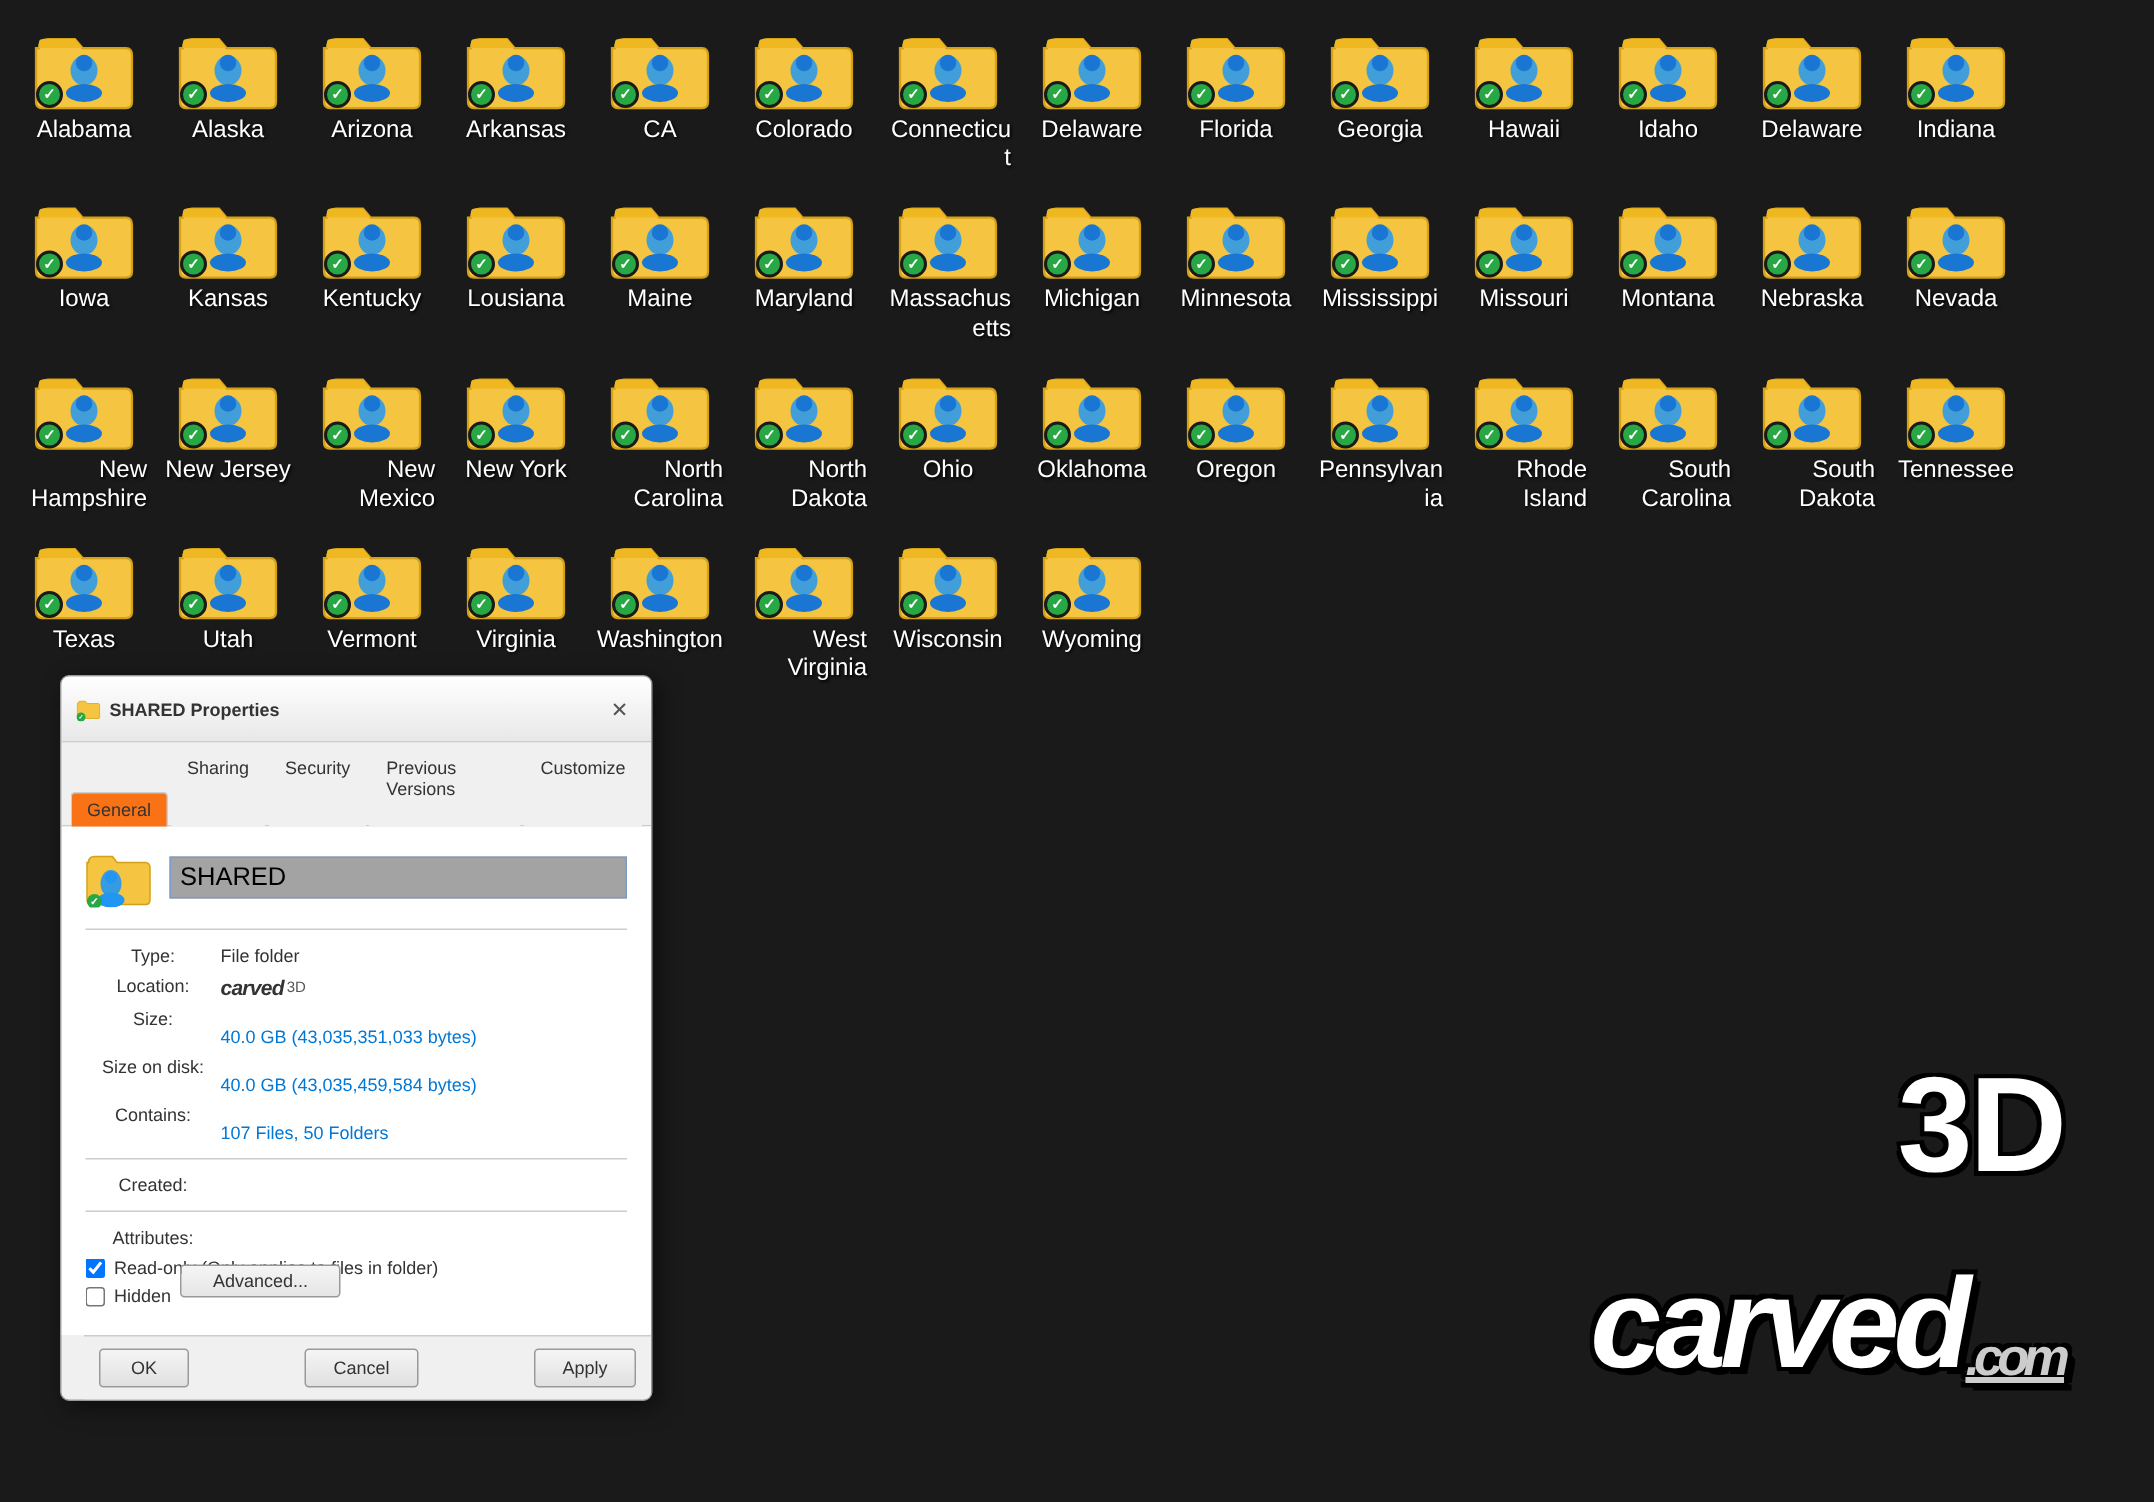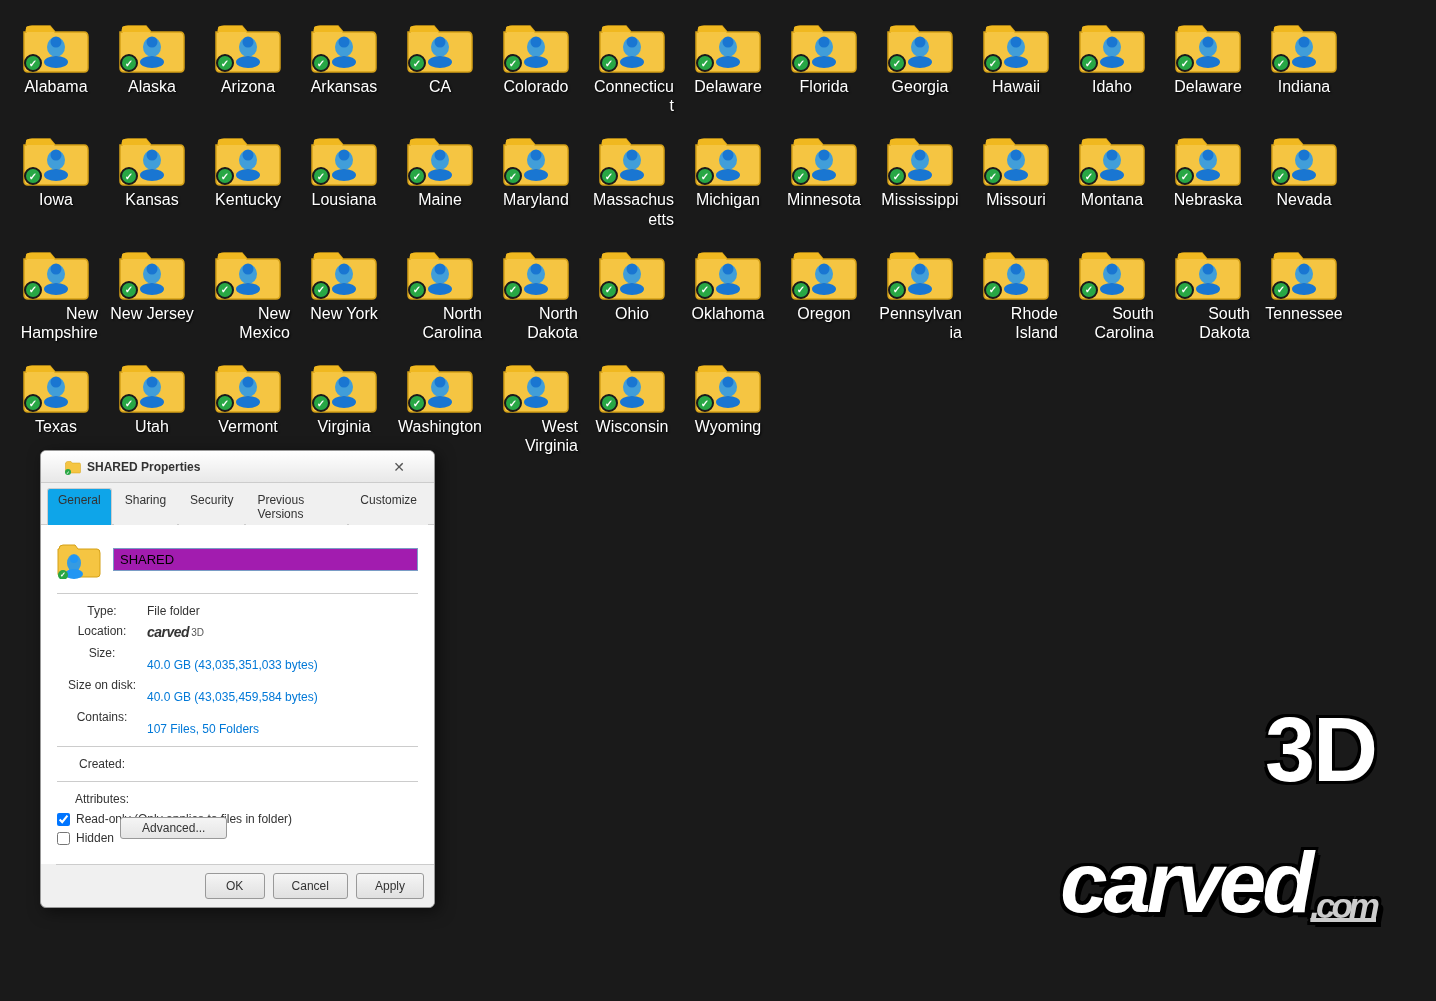--- a/index.html
+++ b/index.html
@@ -83,25 +83,25 @@
       border: 1px solid #999;
       box-shadow: 4px 4px 15px rgba(0,0,0,0.5);
       border-radius: 6px;
       overflow: hidden;
       z-index: 100;
     }
 
     .dialog-titlebar {
       background: linear-gradient(to bottom, #ffffff, #e8e8e8);
       border-bottom: 1px solid #ccc;
-      padding: 8px 24px;
+      padding: 8px 10px;
       display: flex;
       align-items: center;
       justify-content: space-between;
-      height: 32px;
+      height: 44px;
     }
 
     .dialog-title-left {
       display: flex;
       align-items: center;
       gap: 6px;
       font-size: 12px;
       color: #333;
       font-weight: 600;
     }
@@ -139,24 +139,25 @@
       cursor: pointer;
       border: 1px solid transparent;
       border-bottom: none;
       border-radius: 3px 3px 0 0;
       background: #f0f0f0;
       color: #333;
       position: relative;
       bottom: -1px;
     }
     .dialog-tab.active {
-      background: #0ea5e9;
+      background: #f97316;
       border-color: #ccc;
       border-bottom-color: #fff;
       font-weight: 500;
+      margin-top: 28px;
     }
 
     .dialog-body {
       background: #ffffff;
       padding: 14px 16px;
     }
 
     .folder-header-row {
       display: flex;
       align-items: center;
@@ -167,24 +168,24 @@
     .folder-header-icon {
       width: 44px;
       height: 40px;
       position: relative;
       flex-shrink: 0;
     }
 
     .folder-name-input {
       flex: 1;
       padding: 3px 6px;
-      font-size: 13px;
+      font-size: 17px;
       border: 1px solid #7a9cc5;
       outline: none;
-      background: #a21caf;
+      background: #a3a3a3;
     }
 
     .divider {
       border: none;
       border-top: 1px solid #ccc;
       margin: 10px 0;
     }
 
     .info-row {
       display: flex;
@@ -257,21 +258,21 @@
       cursor: pointer;
       color: #333;
       border-radius: 3px;
     }
 
     .dialog-footer {
       background: #f0f0f0;
       border-top: 1px solid #ccc;
       padding: 8px 10px;
       display: flex;
-      justify-content: flex-end;
+      justify-content: space-between;
       gap: 8px;
       margin-left: 15px;
     }
 
     .footer-btn {
       padding: 5px 18px;
       font-size: 12px;
       border: 1px solid #999;
       background: linear-gradient(to bottom, #f5f5f5, #e0e0e0);
       cursor: pointer;

